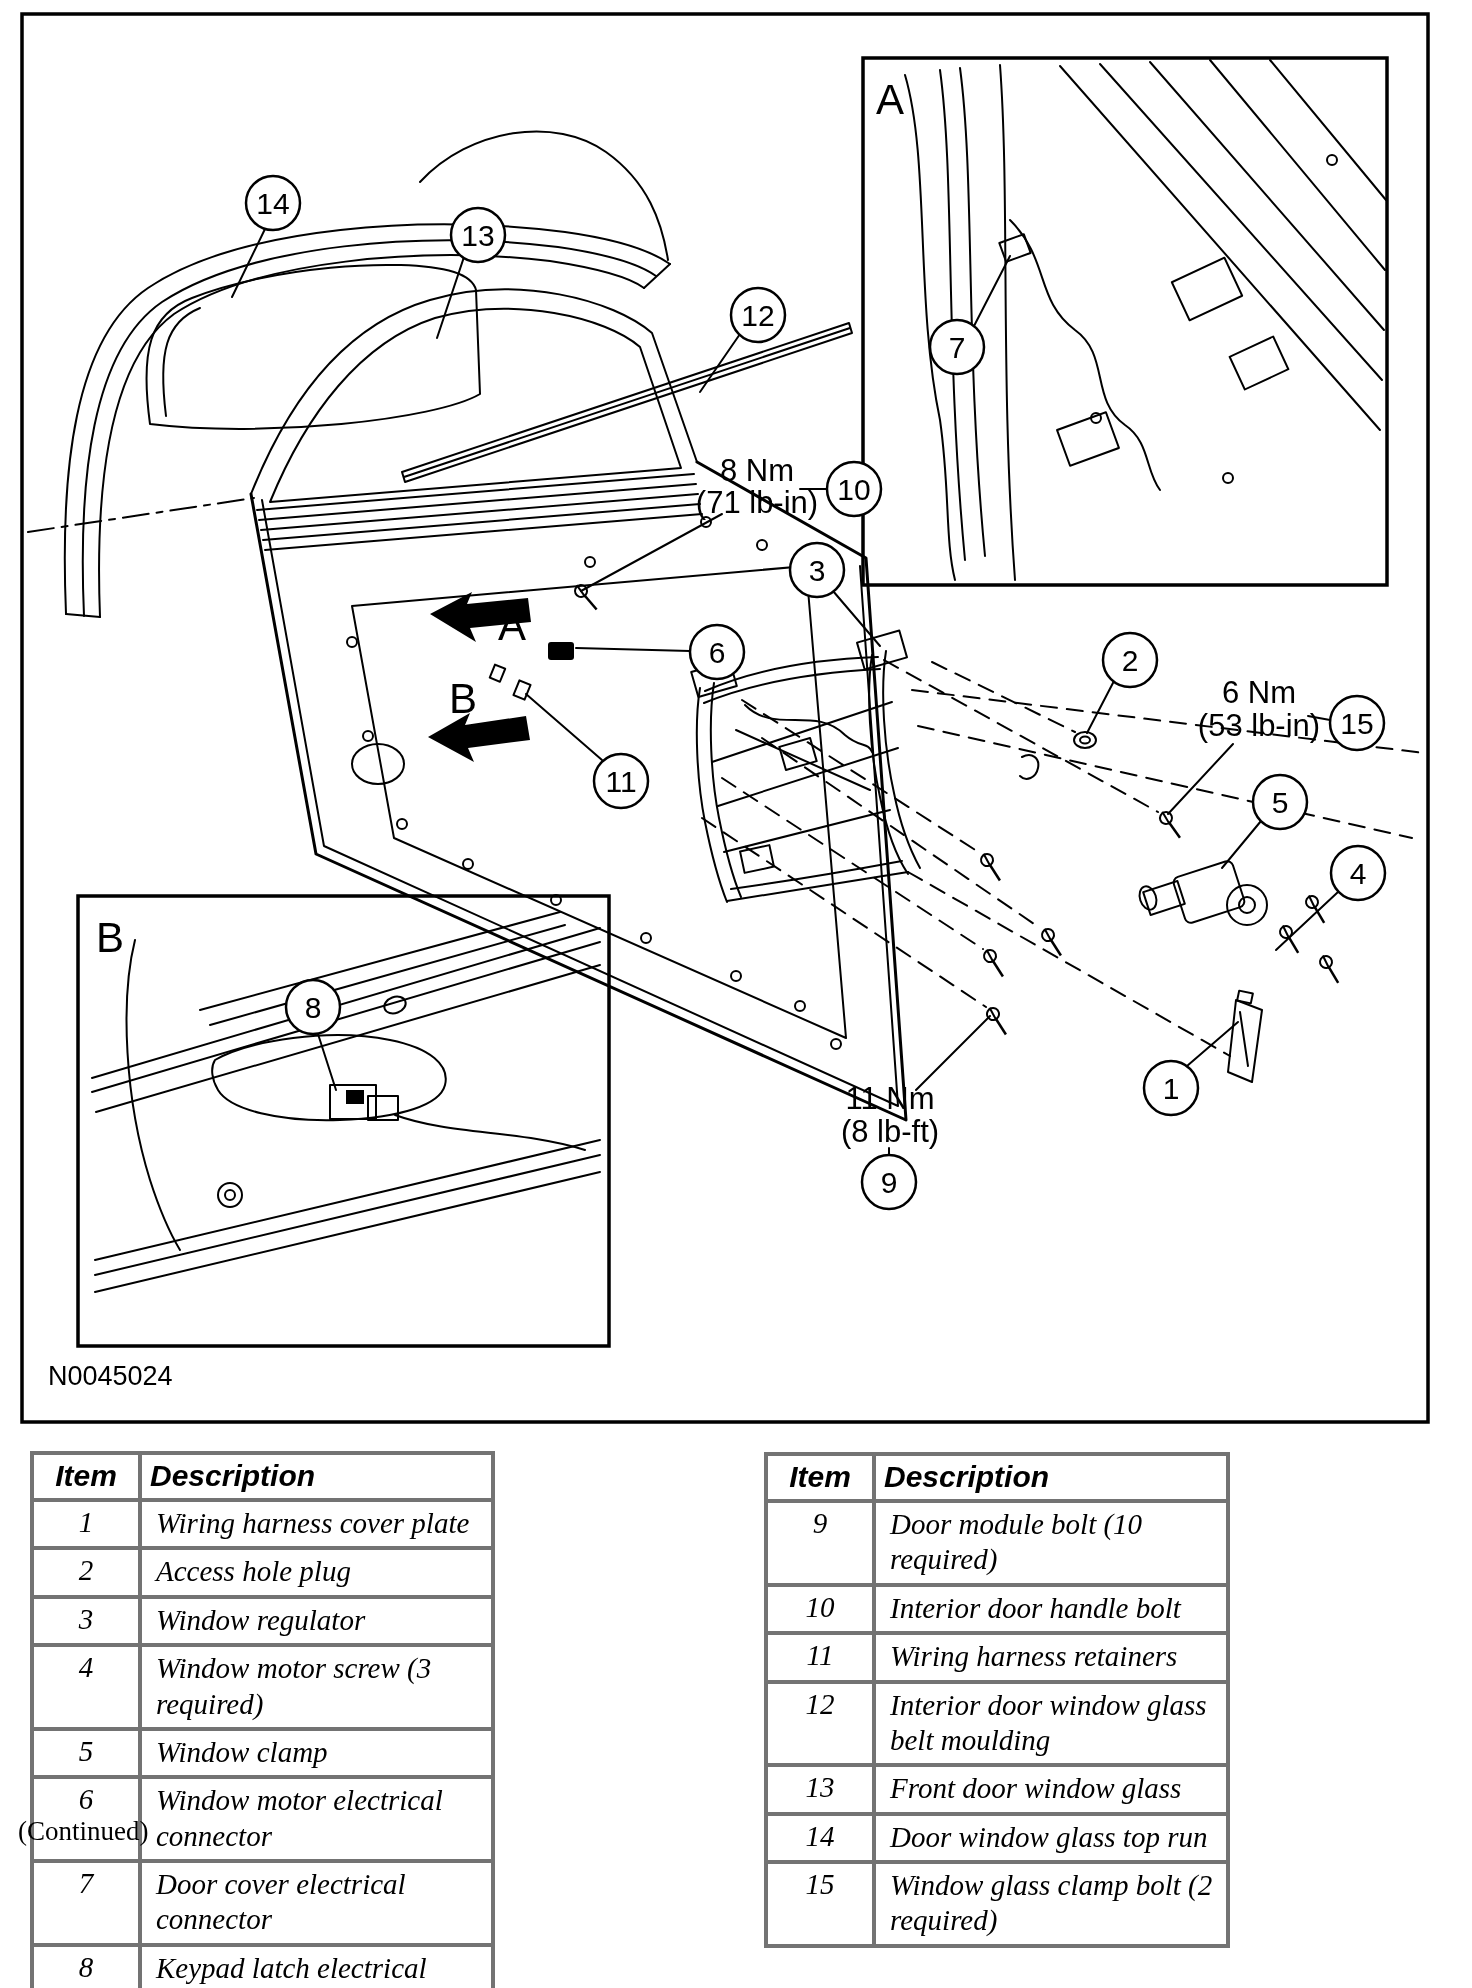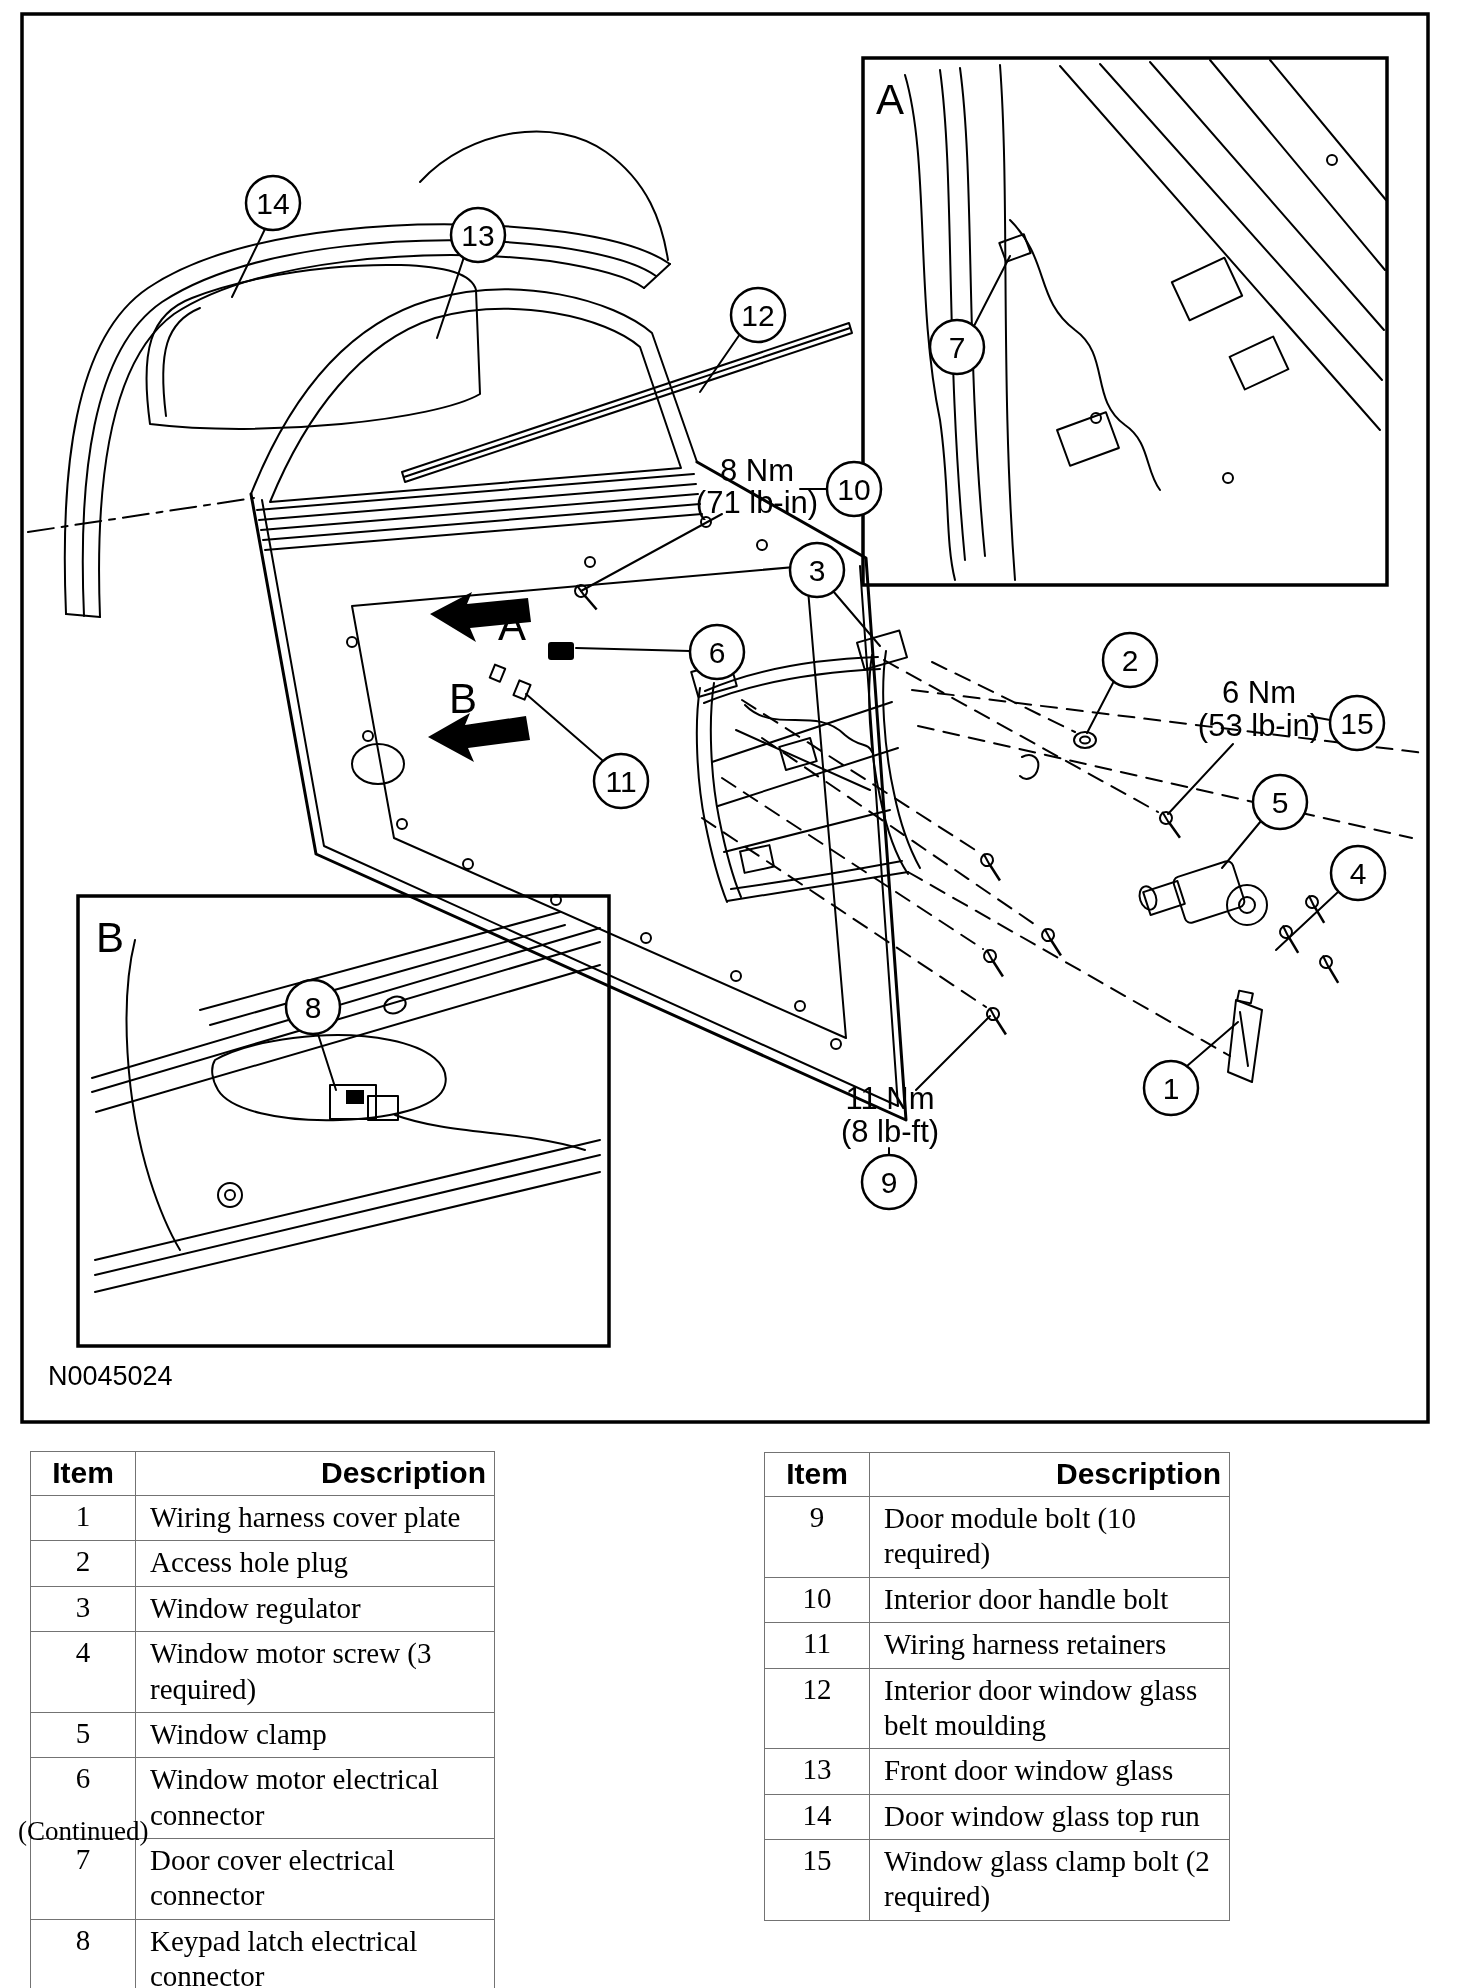--- a/index.html
+++ b/index.html
@@ -12,24 +12,24 @@
   svg .dashdot{stroke-dasharray:26 8 6 8;}
   svg .fillb{fill:#000;stroke:none;}
   svg text{fill:#000;}
   .callout-circle{fill:#fff;stroke:#000;stroke-width:2.5;}
   .callout-num{font-size:30px;font-family:"Liberation Sans",sans-serif;}
   .torque{font-size:31px;font-family:"Liberation Sans",sans-serif;}
   .big-letter{font-size:42px;font-family:"Liberation Sans",sans-serif;}
   .fig-code{font-size:27px;font-family:"Liberation Sans",sans-serif;}
 
   table.parts-table{position:absolute;border-collapse:collapse;background:#fff;table-layout:fixed;}
-  table.parts-table th,table.parts-table td{border:1px solid #737373;vertical-align:top;}
+  table.parts-table th,table.parts-table td{border:4px solid #737373;vertical-align:top;font-style:italic;}
   table.parts-table th{font-family:"Liberation Sans",sans-serif;font-weight:bold;font-size:30px;padding:4px 8px 5px 8px;}
   th.h-item{width:88px;text-align:center;}
-  th.h-desc{text-align:right;padding-left:16px;}
+  th.h-desc{text-align:left;padding-left:16px;}
   td.c-item{width:88px;text-align:center;font-family:"Liberation Serif",serif;font-size:29px;padding:4px 2px;}
   td.c-desc{font-family:"Liberation Serif",serif;font-size:29px;line-height:1.22;padding:4px 6px 5px 14px;}
   #continued{position:absolute;left:18px;top:1816px;font-family:"Liberation Serif",serif;font-size:27px;}
 </style>
 </head>
 <body>
 
 <div id="page">
 
 <svg id="art" width="1472" height="1430" viewBox="0 0 1472 1430">

